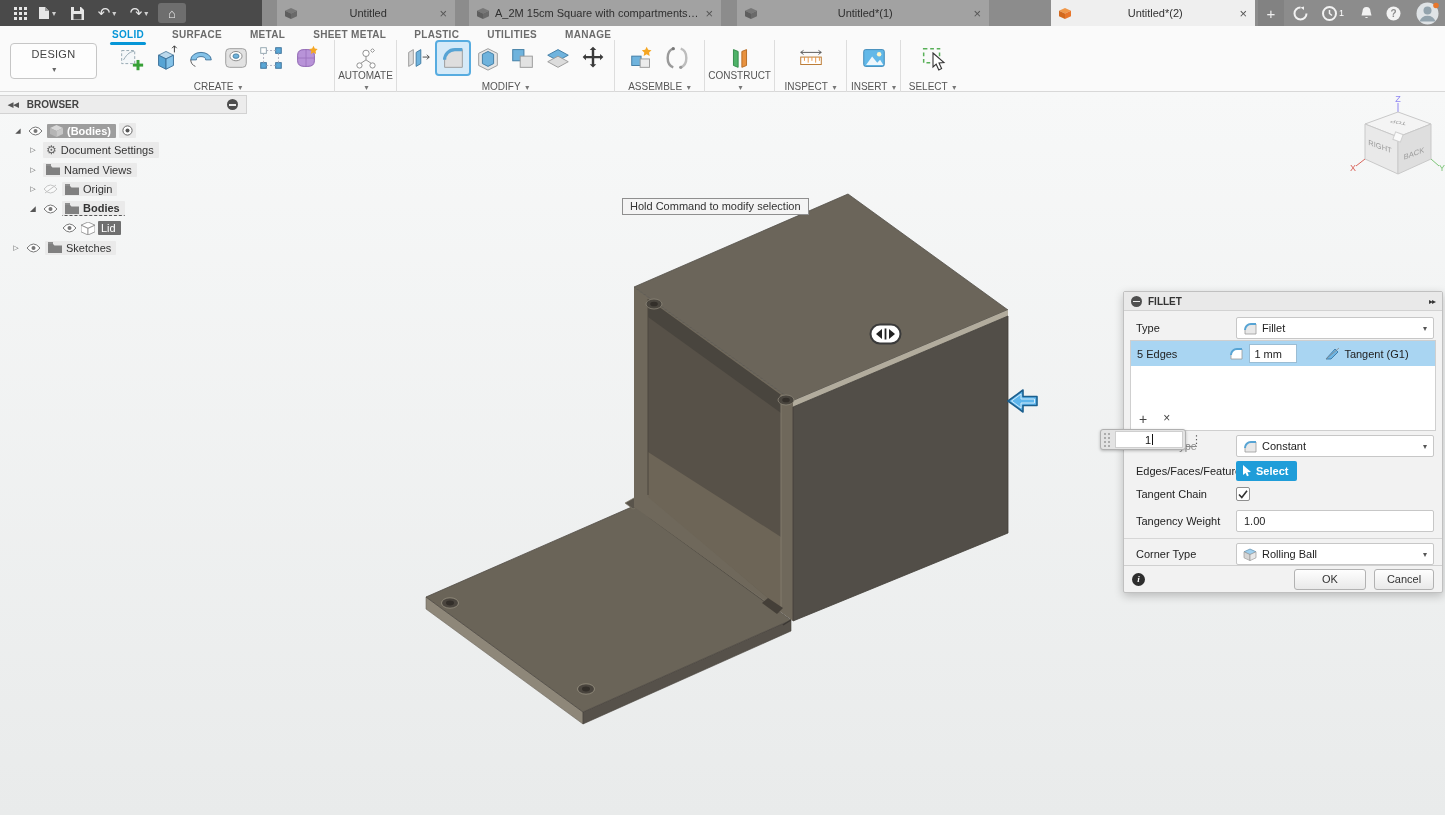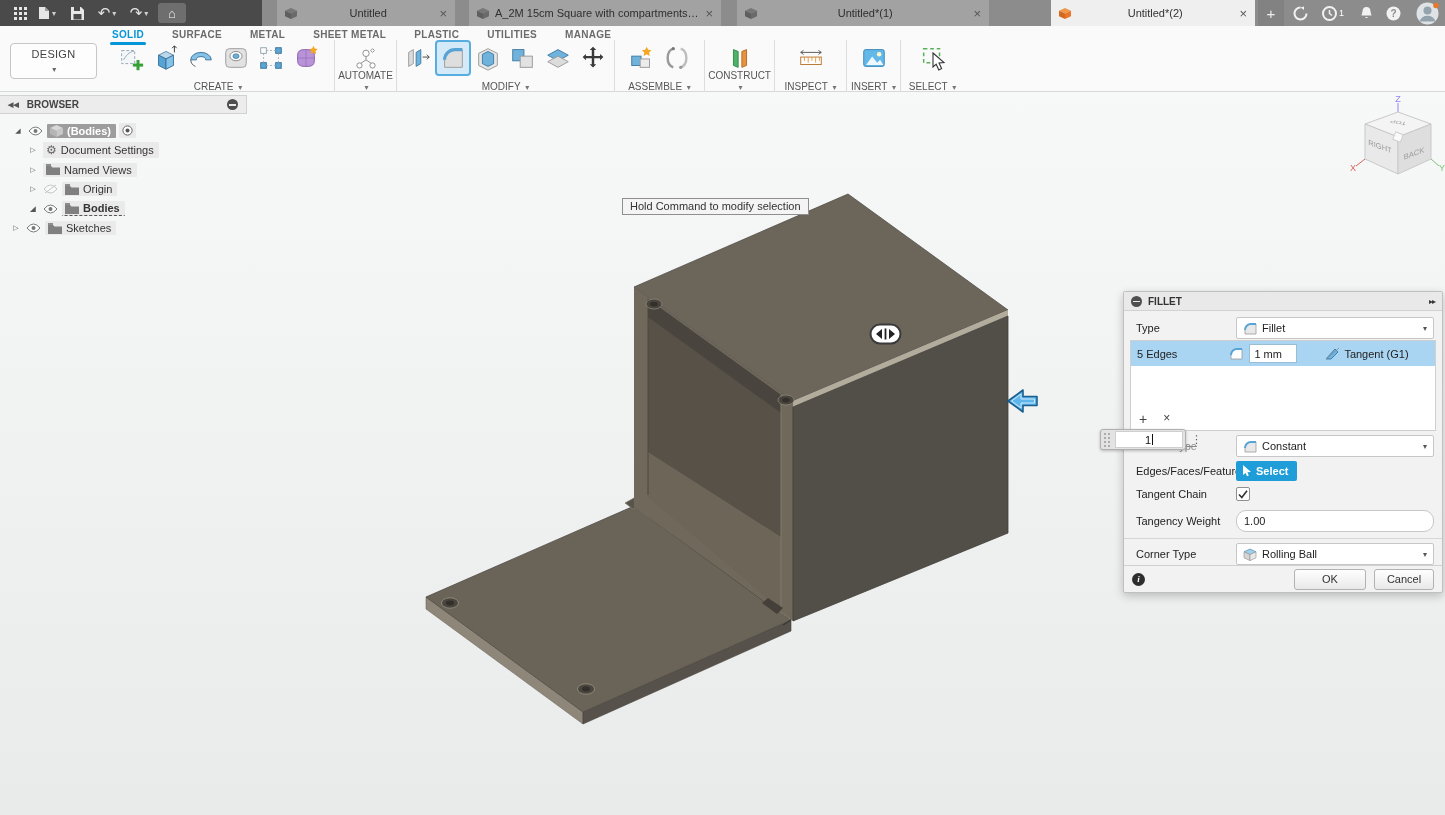--- a/index.html
+++ b/index.html
@@ -89,21 +89,21 @@
   #edge-row { height:25px; background:#a9d5f2; display:flex; align-items:center; padding:0 6px; gap:6px; }
   #edge-radius { width:48px; height:19px; background:#fff; border:1px solid #9bbdd4; font-size:11px;
     display:flex; align-items:center; padding:0 4px; }
   #edge-cont { display:flex; align-items:center; gap:4px; margin-left:22px; }
   #table-actions { position:absolute; bottom:3px; left:8px; display:flex; gap:16px; font-size:14px; color:#444; }
   .selbtn { position:absolute; left:112px; height:20px; background:#1f9dd9; border-radius:2px; color:#fff;
     display:flex; align-items:center; padding:0 9px 0 6px; gap:4px; font-size:11px; font-weight:bold; }
   .cb { position:absolute; left:112px; width:14px; height:14px; background:#fff; border:1px solid #8f8f8f; border-radius:2px;
     display:flex; align-items:center; justify-content:center; }
   .tfield { position:absolute; left:112px; width:198px; height:22px; background:#fff; border:1px solid #c7c7c7;
-    border-radius:10px; display:flex; align-items:center; padding:0 7px; }
+    border-radius:2px; display:flex; align-items:center; padding:0 7px; }
   .hr { position:absolute; left:0; width:100%; border-top:1px solid #d6d6d6; }
   #fillet-footer { position:absolute; bottom:0; left:0; width:100%; height:27px; border-top:1px solid #d0d0d0;
     display:flex; align-items:center; padding:0 8px; gap:8px; }
   .info-dot { width:13px; height:13px; border-radius:50%; background:#2e2e2e; color:#fff; font-size:9px; font-weight:bold;
     display:flex; align-items:center; justify-content:center; font-family:"Liberation Serif", serif; font-style:italic; }
   .btn { height:21px; border:1px solid #b2b2b2; border-radius:3px; background:linear-gradient(#fefefe,#e9e9e9);
     font-size:11px; color:#333; display:flex; align-items:center; justify-content:center; }
   #ok-btn { width:72px; margin-left:auto; }
   #cancel-btn { width:60px; }
 
@@ -595,20 +595,38 @@
               <svg width="14" height="11" viewBox="0 0 14 11">
                 <path d="M0 2h5l1.5 1.5H14V11H0z" fill="#808080"></path>
                 <path d="M0 0h5v2H0z" fill="#8d8d8d"></path>
               </svg>
             </span>
           <span>Bodies</span>
         </span>
       </div>
 
 
+      <div class="brow" style="padding-left:58px;">
+        <span class="eyeic" style="margin:0 4px;">
+            <svg width="15" height="10" viewBox="0 0 15 10">
+              <path d="M1 5q6.5-8 13 0q-6.5 8-13 0z" fill="#fff" stroke="#777"></path>
+              <circle cx="7.5" cy="5" r="2" fill="#777"></circle>
+            </svg>
+          </span>
+        <span class="cubeic" style="margin-right:3px;">
+            <svg width="14" height="13" viewBox="0 0 14 13">
+              <polygon points="7,0 14,3.2 7,6.4 0,3.2" fill="#fff" stroke="#8a8a8a" stroke-width="0.8"></polygon>
+              <polygon points="0,3.2 7,6.4 7,13 0,9.8" fill="#fff" stroke="#8a8a8a" stroke-width="0.8"></polygon>
+              <polygon points="14,3.2 7,6.4 7,13 14,9.8" fill="#fff" stroke="#8a8a8a" stroke-width="0.8"></polygon>
+            </svg>
+          </span>
+        <span class="chip dark">
+            <span>Lid</span>
+          </span>
+      </div>
 
       <div class="brow" style="padding-left:10px;">
         <span class="tri">▷</span>
         <span class="eyeic" style="margin:0 4px;">
             <svg width="15" height="10" viewBox="0 0 15 10">
               <path d="M1 5q6.5-8 13 0q-6.5 8-13 0z" fill="#fff" stroke="#777"></path>
               <circle cx="7.5" cy="5" r="2" fill="#777"></circle>
             </svg>
           </span>
         <span class="chip">

